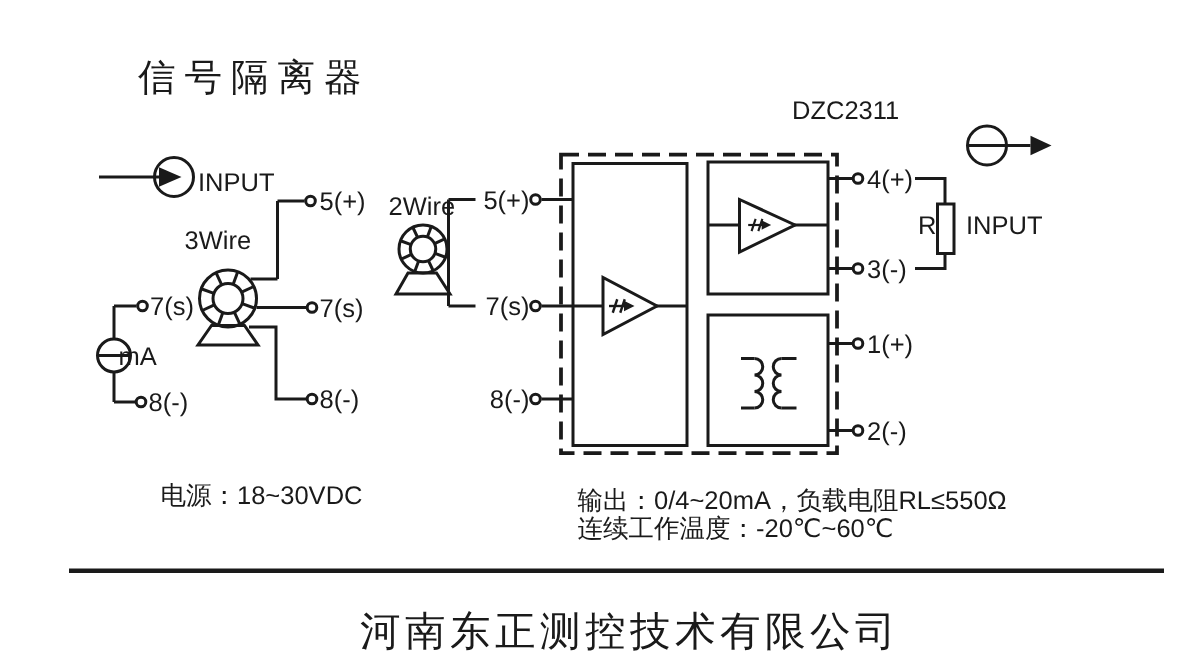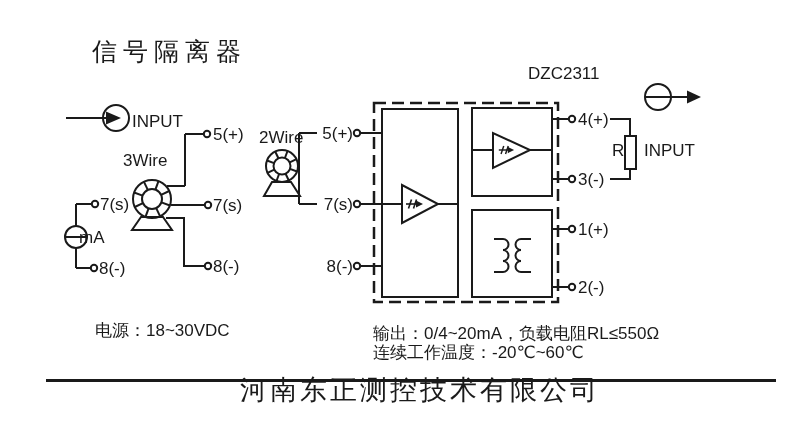--- a/index.html
+++ b/index.html
@@ -3,23 +3,23 @@
 <meta charset="utf-8">
 <style>
   html,body{margin:0;padding:0;background:#fff;}
   .stage{position:relative;width:790px;height:440px;background:#ffffff;overflow:hidden;
          font-family:"Liberation Sans","DejaVu Sans",sans-serif;color:#1a1a1a;}
   .stage svg{position:absolute;left:0;top:0;}
   .lbl{position:absolute;font-size:17px;line-height:1;white-space:nowrap;color:#1a1a1a;}
   .lbl.ra{text-align:right;}
   .title{position:absolute;left:92px;top:35px;font-size:25px;font-weight:normal;letter-spacing:6px;}
   .model{position:absolute;left:528px;top:64px;font-size:17px;text-align:right;}
-  .spec{position:absolute;font-size:17px;line-height:1;white-space:nowrap;}
+  .spec{position:absolute;font-size:17px;line-height:1;white-space:nowrap;margin-left:12px;}
   .rule{position:absolute;left:46px;top:379px;width:730px;height:3px;background:#1a1a1a;}
-  .company{position:absolute;left:50px;top:372px;width:740px;text-align:center;
+  .company{position:absolute;left:50px;top:403px;width:740px;text-align:center;
            font-family:"Liberation Serif","DejaVu Serif",serif;font-size:27px;letter-spacing:3px;}
 </style>
 </head>
 <body>
 
 <div class="stage">
 
   <div class="title">信号隔离器</div>
   <div class="model">DZC2311</div>
 

